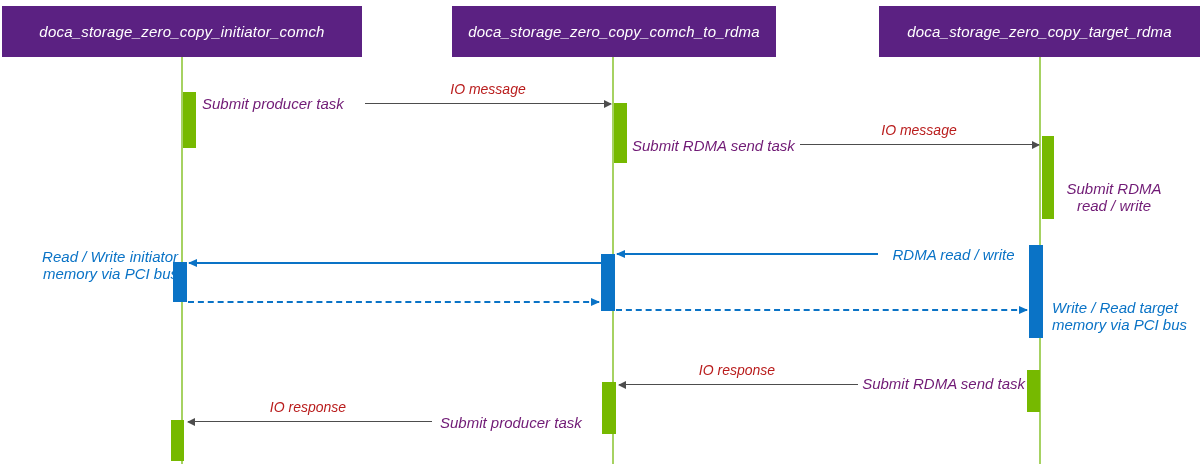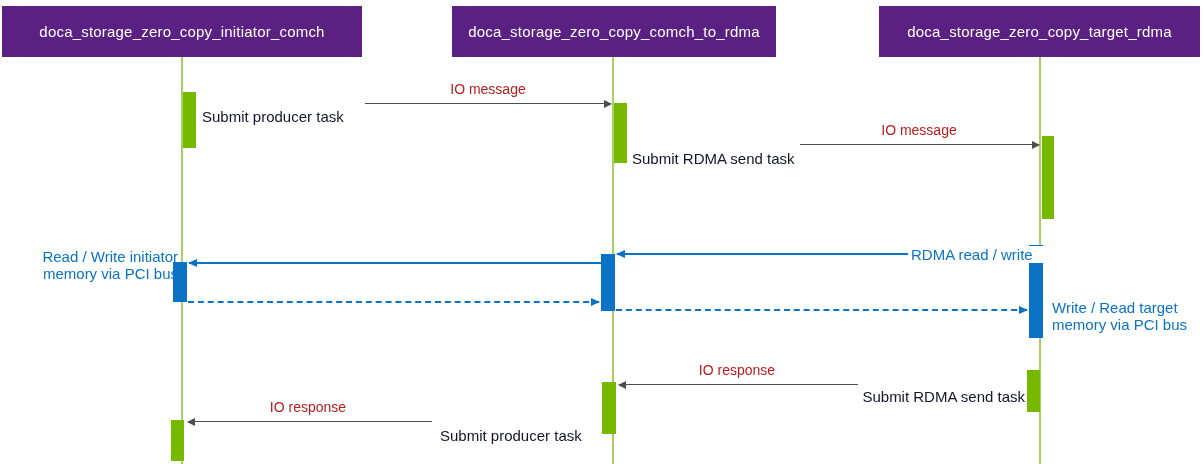--- a/index.html
+++ b/index.html
@@ -1,36 +1,36 @@
 <!DOCTYPE html>
 <html><head>
 <meta charset="utf-8">
 <style>
   html,body { margin:0; padding:0; background:#ffffff; }
   .canvas {
     position:relative; width:1203px; height:464px; background:#ffffff;
-    font-family:"Liberation Sans", sans-serif; overflow:hidden;
+    font-family:"Liberation Sans", sans-serif; overflow:hidden;font-style:italic;
   }
   .hdr {
     position:absolute; background:#5B2182; color:#ffffff;
     display:flex; align-items:center; justify-content:center;
     font-size:15px; letter-spacing:0.2px;
   }
   .lifeline { position:absolute; width:2px; background:#A6D262; }
   .bar-g { position:absolute; background:#76B900; }
   .bar-b { position:absolute; background:#0A73C6; }
   .arrow { position:absolute; height:0; border-top:1px solid #4D4D4D; }
   .arrow-b { position:absolute; height:0; border-top:2px solid #0A73C6; }
   .dash-b { position:absolute; height:0; border-top:2px dashed #0A73C6; }
   .ah { position:absolute; width:0; height:0; }
   .ah-r { right:-1px; top:-4px; border-top:4px solid transparent; border-bottom:4px solid transparent; border-left:8px solid #4D4D4D; }
   .ah-l { left:-1px; top:-4px; border-top:4px solid transparent; border-bottom:4px solid transparent; border-right:8px solid #4D4D4D; }
   .ah-lb { left:-1px; top:-5px; border-top:4px solid transparent; border-bottom:4px solid transparent; border-right:9px solid #0A73C6; }
   .ah-rb { right:-1px; top:-5px; border-top:4px solid transparent; border-bottom:4px solid transparent; border-left:9px solid #0A73C6; }
-  .lbl { position:absolute; font-size:15px; color:#0f172a; line-height:17px; white-space:pre-line;margin-top:13px; }
+  .lbl { position:absolute; font-size:15px; color:#701a75; line-height:17px; white-space:pre-line; }
   .lbl-blue { position:absolute; font-size:15px; color:#0A73C6; line-height:17px; white-space:pre-line; }
   .msg-lbl { position:absolute; font-size:14px; color:#b91c1c; text-align:center; }
   .on-line { background:#ffffff; z-index:3; padding:0 3px; }
 </style>
 </head>
 <body>
 
 <div class="canvas">
 
   <div class="lifeline" style="left:181px; top:57px; height:407px;"></div>
@@ -86,22 +86,24 @@
   </div>
   <div class="dash-b" style="left:188px; top:301px; width:411px;">
     <span class="ah ah-rb"></span>
   </div>
   <div class="dash-b" style="left:616px; top:309px; width:411px;">
     <span class="ah ah-rb"></span>
   </div>
 
   <div class="lbl" style="left:202px; top:95px;">Submit producer task</div>
   <div class="lbl" style="left:632px; top:137px;">Submit RDMA send task</div>
+  <div class="lbl" style="left:1058px; top:180px; width:112px; text-align:center;">Submit RDMA
+read / write</div>
   <div class="lbl" style="left:845px; top:375px; width:180px; text-align:right;">Submit RDMA send task</div>
   <div class="lbl" style="left:440px; top:414px;">Submit producer task</div>
 
   <div class="lbl-blue" style="left:8px; top:248px; width:170px; text-align:right;">Read / Write initiator
 memory via PCI bus</div>
-  <div class="lbl-blue on-line" style="left:908px; top:246px; width:145px; text-align:left;">RDMA read / write</div>
+  <div class="lbl-blue on-line" style="left:878px; top:246px; width:145px; text-align:center;">RDMA read / write</div>
   <div class="lbl-blue" style="left:1052px; top:299px; width:150px; text-align:left;">Write / Read target
 memory via PCI bus</div>
 
 </div>
 
 </body></html>

